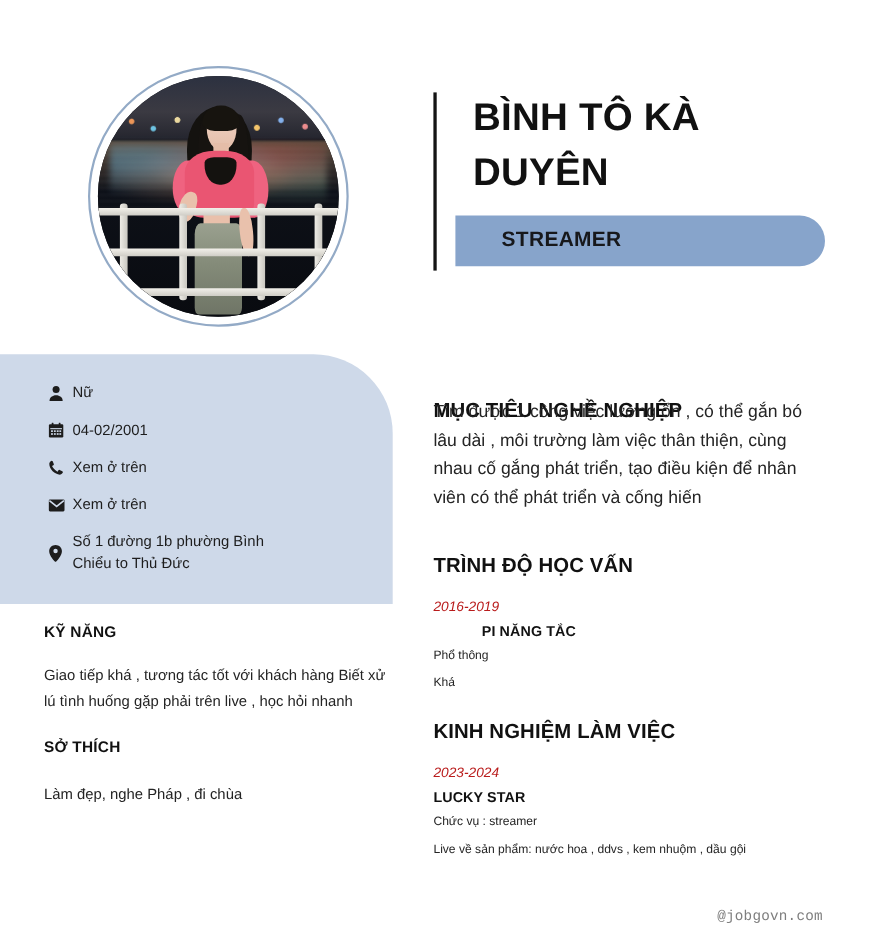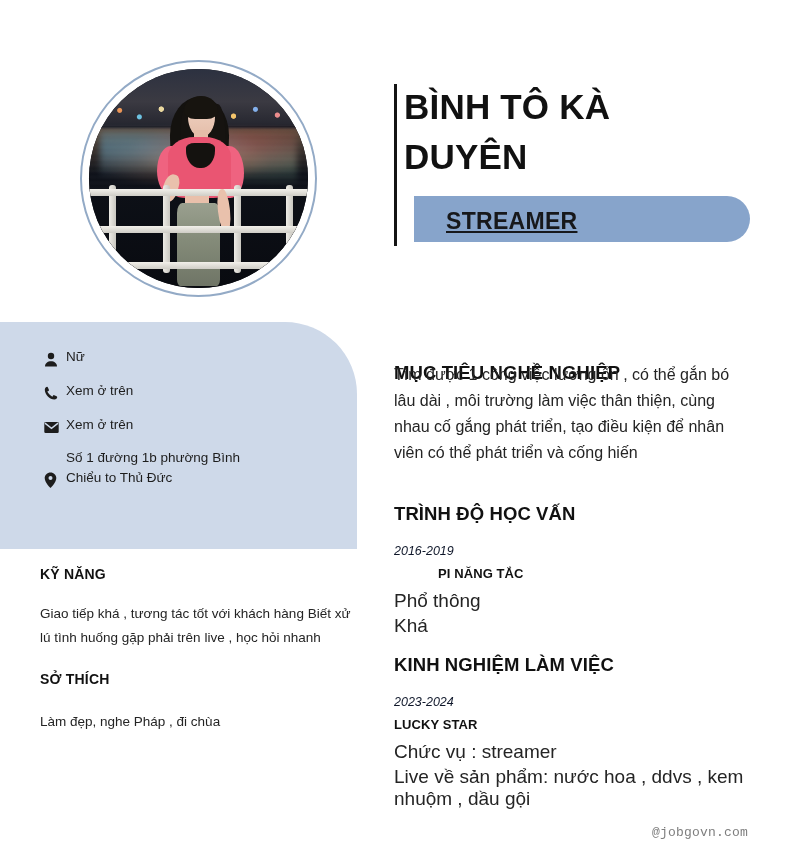--- a/index.html
+++ b/index.html
@@ -201,68 +201,67 @@
   #name-bar {
     position: absolute;
     left: 394px;
     top: 84px;
     width: 3px;
     height: 162px;
     background: #141414;
   }
   #name-title {
     position: absolute;
-    left: 404px;
+    left: 430px;
     top: 82px;
     width: 330px;
     font-size: 35px;
     line-height: 50px;
     font-weight: 700;
     letter-spacing: .2px;
     color: #111111;
   }
   #role-banner {
     position: absolute;
     left: 414px;
     top: 196px;
     width: 336px;
     height: 46px;
     background: #87a4cb;
     border-radius: 0 23px 23px 0;
   }
   #role-label {
     position: absolute;
-    left: 446px;
+    left: 456px;
     top: 208px;
-    font-size: 23px;
+    font-size: 19px;
     font-weight: 700;
     letter-spacing: .3px;
     color: #17181b;
-    text-decoration: underline;
   }
 
   
   #sidebar {
     position: absolute;
     left: 0;
     top: 322px;
     width: 357px;
     height: 227px;
     background: #ced9e9;
     border-radius: 0 72px 0 0;
   }
   #contact-list {
     position: absolute;
     left: 44px;
     top: 346px;
     width: 290px;
   }
   .contact-row {
     display: flex;
-    align-items: flex-end;
+    align-items: center;
     margin-bottom: 13px;
     min-height: 21px;
   }
   .contact-icon {
     width: 22px;
     min-width: 22px;
     padding-top: 1px;
     display: flex;
     justify-content: flex-start;
     color: #1d1d1d;
@@ -312,34 +311,34 @@
     width: 345px;
     font-size: 16px;
     line-height: 26px;
     color: #242424;
   }
   .entry-date {
     position: absolute;
     left: 394px;
     font-size: 12.5px;
     font-style: italic;
-    color: #0f172a;
+    color: #b91c1c;
   }
   .entry-org {
     position: absolute;
     left: 394px;
     font-size: 13px;
     font-weight: 700;
     color: #111;
     letter-spacing: .1px;
   }
   .entry-line {
     position: absolute;
     left: 394px;
-    font-size: 19px;
+    font-size: 11px;
     color: #242424;
   }
 
   #obj-title { top: 328px; margin-top: 34px; }
   #obj-body  { top: 362px; }
 
   #edu-title { top: 503px; }
   #edu-date  { top: 544px; }
   #edu-org   { top: 566px; padding-left: 44px; }
   #edu-l1    { top: 590px; }
@@ -413,20 +412,41 @@
   <div class="contact-row">
     <span class="contact-icon">
       <svg width="14" height="15" viewBox="0 0 14 15" fill="currentColor">
         <circle cx="7" cy="4" r="3.2"></circle>
         <path d="M1 14.5c0-3.2 2.7-5.2 6-5.2s6 2 6 5.2z"></path>
       </svg>
     </span>
     <span class="contact-text">Nữ</span>
   </div>
 
+  <div class="contact-row">
+    <span class="contact-icon">
+      <svg width="14" height="15" viewBox="0 0 14 15" fill="currentColor">
+        <rect x="0.4" y="1.6" width="13.2" height="12.2" rx="1.2"></rect>
+        <rect x="3" y="0" width="1.6" height="3.2" rx="0.6"></rect>
+        <rect x="9.4" y="0" width="1.6" height="3.2" rx="0.6"></rect>
+        <rect x="1.7" y="5.2" width="10.6" height="1" fill="#ced9e9"></rect>
+        <g fill="#ced9e9">
+          <rect x="2.4" y="7.2" width="1.7" height="1.5"></rect>
+          <rect x="5" y="7.2" width="1.7" height="1.5"></rect>
+          <rect x="7.6" y="7.2" width="1.7" height="1.5"></rect>
+          <rect x="10" y="7.2" width="1.6" height="1.5"></rect>
+          <rect x="2.4" y="9.8" width="1.7" height="1.5"></rect>
+          <rect x="5" y="9.8" width="1.7" height="1.5"></rect>
+          <rect x="7.6" y="9.8" width="1.7" height="1.5"></rect>
+          <rect x="10" y="9.8" width="1.6" height="1.5"></rect>
+        </g>
+      </svg>
+    </span>
+    <span class="contact-text">04-02/2001</span>
+  </div>
 
   <div class="contact-row">
     <span class="contact-icon">
       <svg width="14" height="15" viewBox="0 0 14 15" fill="currentColor">
         <path d="M3.1 0.8C2.3 0.8 0.8 2 0.8 3.7c0 4.9 5 9.8 9.6 9.8 1.7 0 2.8-1.5 2.8-2.3 0-0.4-0.2-0.7-0.6-0.9l-2.4-1.1c-0.4-0.2-0.9 0-1.1 0.4l-0.7 1.2C6.6 10 4.2 7.6 3.3 5.6l1.2-0.7c0.4-0.2 0.6-0.7 0.4-1.1L3.9 1.4C3.7 1 3.5 0.8 3.1 0.8z"></path>
       </svg>
     </span>
     <span class="contact-text">Xem ở trên</span>
   </div>
 

